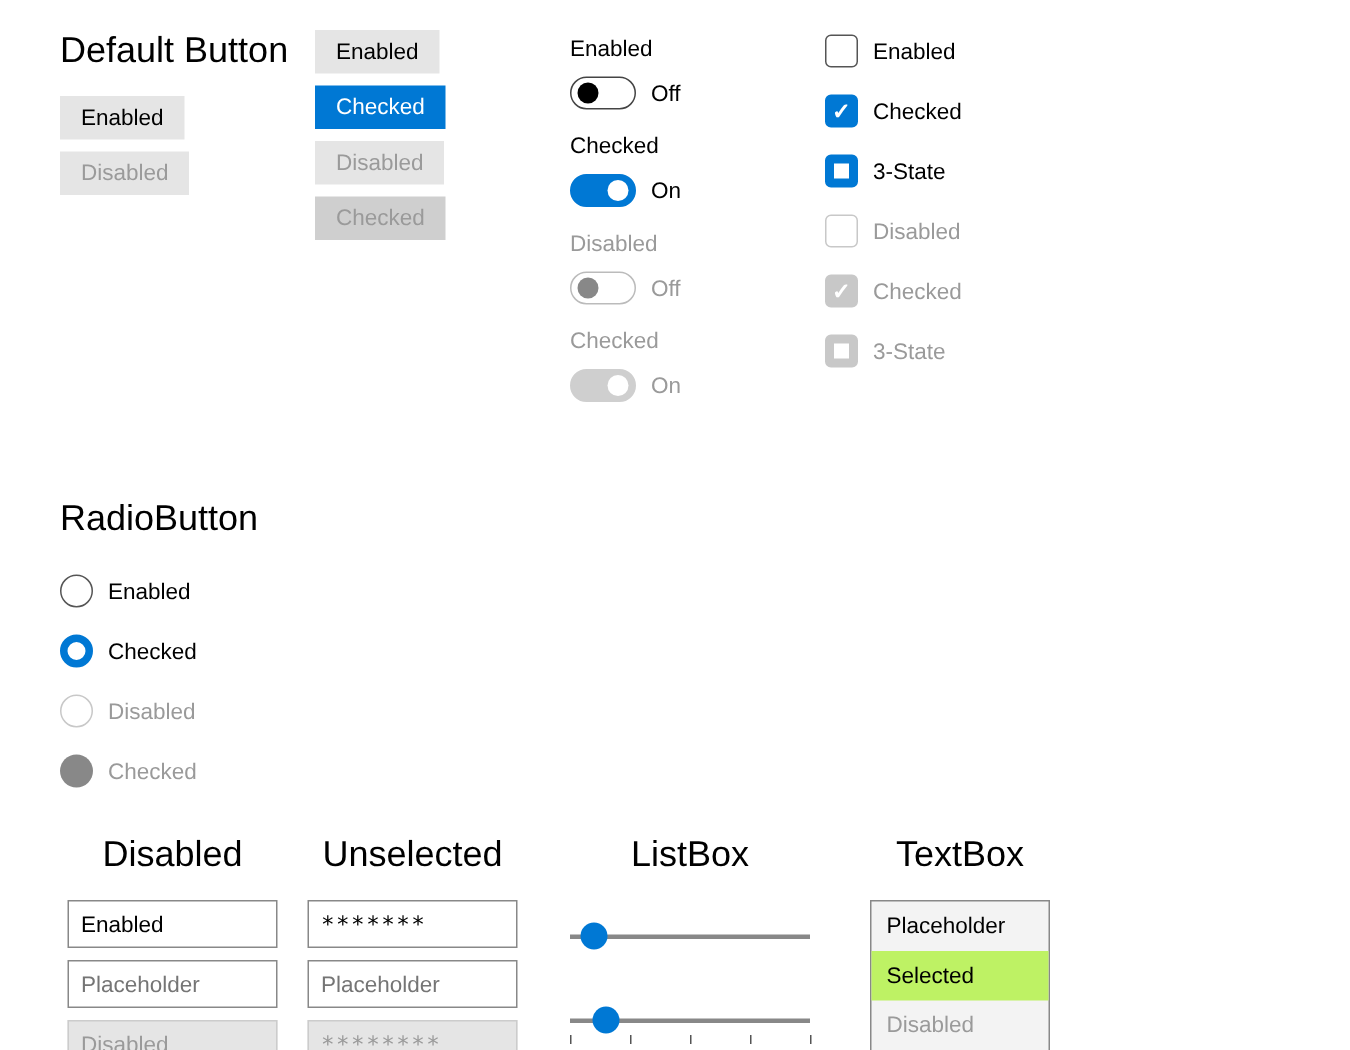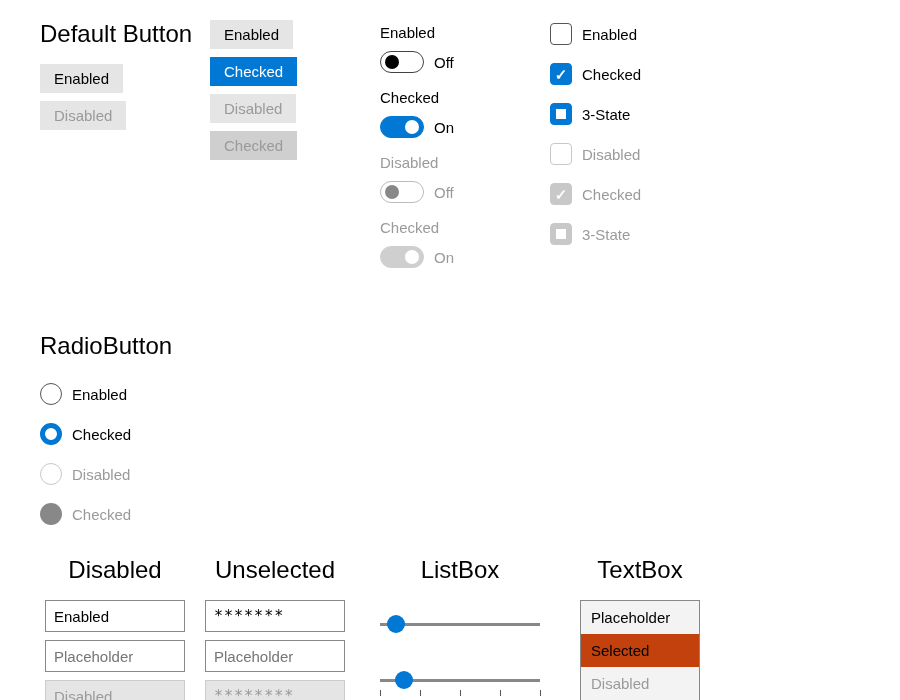--- a/index.html
+++ b/index.html
@@ -90,21 +90,21 @@
   .slider .thumb {
     position:absolute; top:1px; width:18px; height:18px; border-radius:50%;
     background:#0078d4; transform:translateX(-50%);
   }
   .slider .ticks { position:absolute; top:20px; left:0; right:0; height:6px; }
   .slider .tick { position:absolute; width:1px; height:6px; background:#555; }
   
   
   .listbox { width:120px; border:1px solid #888; background:#f3f3f3; }
   .listbox .item { padding:8px 10px; }
-  .listbox .item.selected { background:#c2410c; }
+  .listbox .item.selected { background:#bef264; }
   .listbox .item.disabled { color:#9a9a9a; }
 </style>
 </head>
 <body>
 
 <div class="grid">
 
   <div class="col section" style="width:170px">
     <h3>Default Button</h3>
     <button class="btn">Enabled</button>

